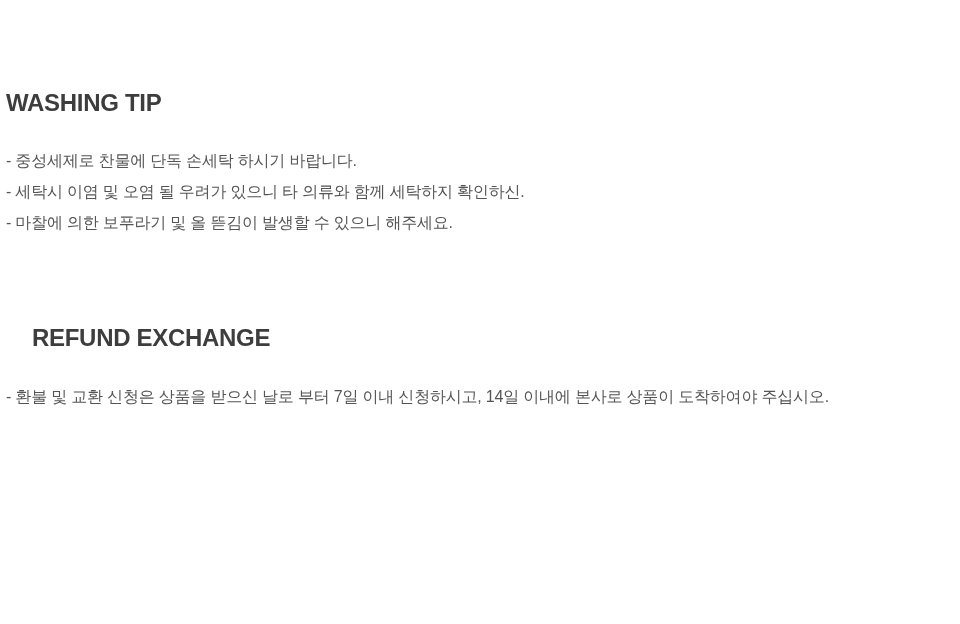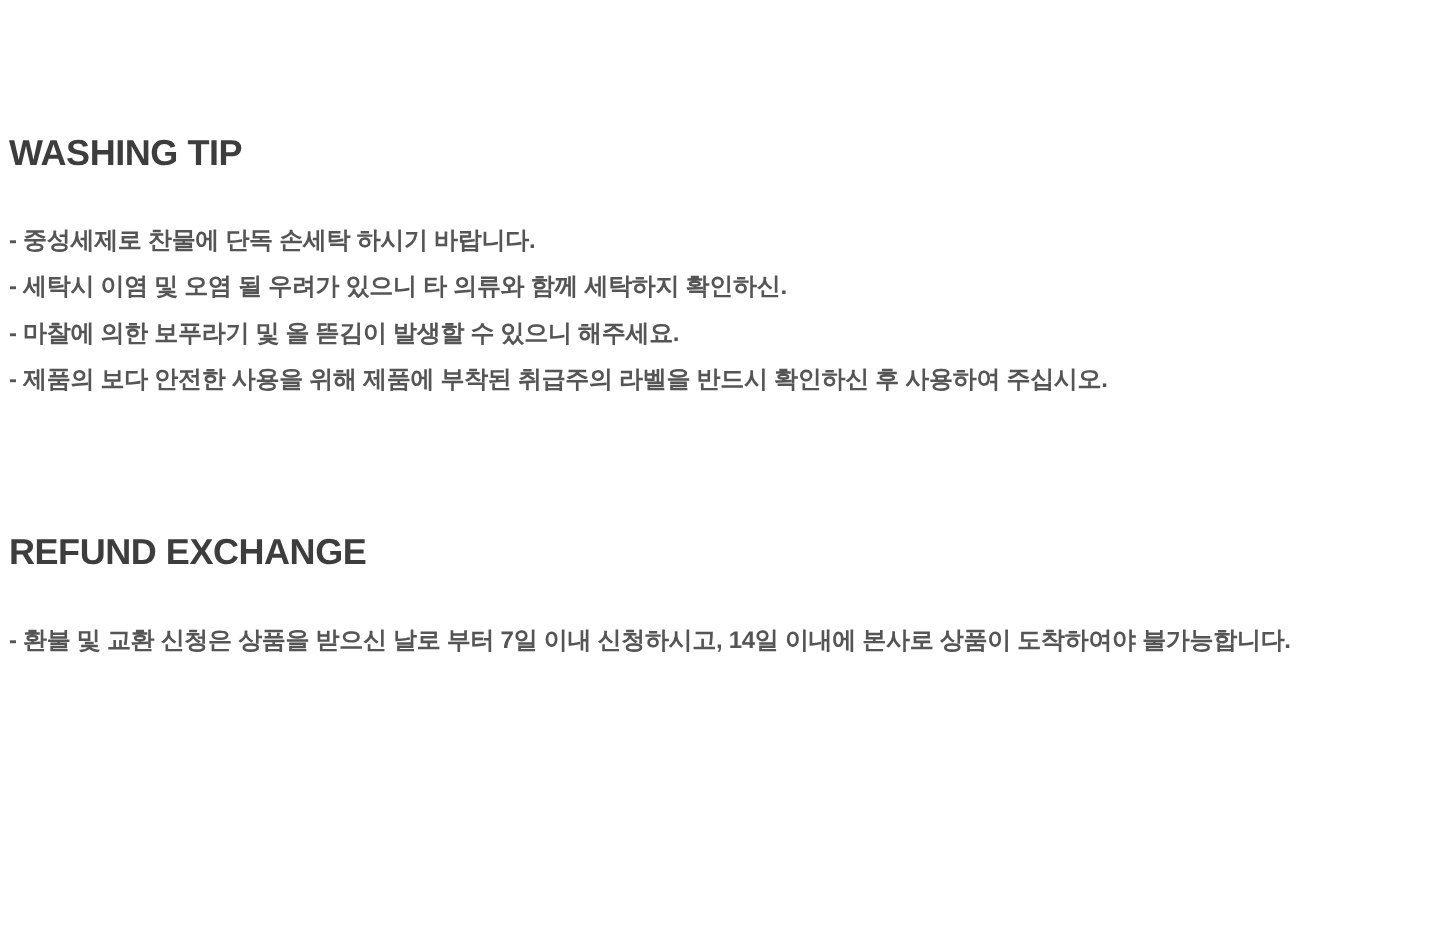--- a/index.html
+++ b/index.html
@@ -26,49 +26,48 @@
     font-weight: 700;
     letter-spacing: -0.3px;
     color: #3d3d3d;
   }
   .section-title.first {
     margin-bottom: 30px;
   }
   .section-title.second {
     margin-top: 88px;
     margin-bottom: 31px;
+    margin-left: 26px;
   }
   .care-list {
     margin: 0;
     padding: 0;
     list-style: none;
     font-size: 16px;
     line-height: 31px;
     letter-spacing: -0.2px;
     color: #555555;
     white-space: nowrap;
   }
   .list-line {
     height: 31px;
-    font-weight: bold;
   }
 </style>
 </head>
 <body>
 
 <div class="page">
 
   <h1 class="section-title first">WASHING TIP</h1>
 
   <div class="care-list">
       <div class="list-line">- 중성세제로 찬물에 단독 손세탁 하시기 바랍니다.</div>
       <div class="list-line">- 세탁시 이염 및 오염 될 우려가 있으니 타 의류와 함께 세탁하지 확인하신.</div>
       <div class="list-line">- 마찰에 의한 보푸라기 및 올 뜯김이 발생할 수 있으니 해주세요.</div>
-      <div class="list-line">- 제품의 보다 안전한 사용을 위해 제품에 부착된 취급주의 라벨을 반드시 확인하신 후 사용하여 주십시오.</div>
     </div>
 
   <h1 class="section-title second">REFUND EXCHANGE</h1>
 
   <div class="care-list">
-      <div class="list-line">- 환불 및 교환 신청은 상품을 받으신 날로 부터 7일 이내 신청하시고, 14일 이내에 본사로 상품이 도착하여야 불가능합니다.</div>
+      <div class="list-line">- 환불 및 교환 신청은 상품을 받으신 날로 부터 7일 이내 신청하시고, 14일 이내에 본사로 상품이 도착하여야 주십시오.</div>
     </div>
 
 </div>
 
 </body></html>

